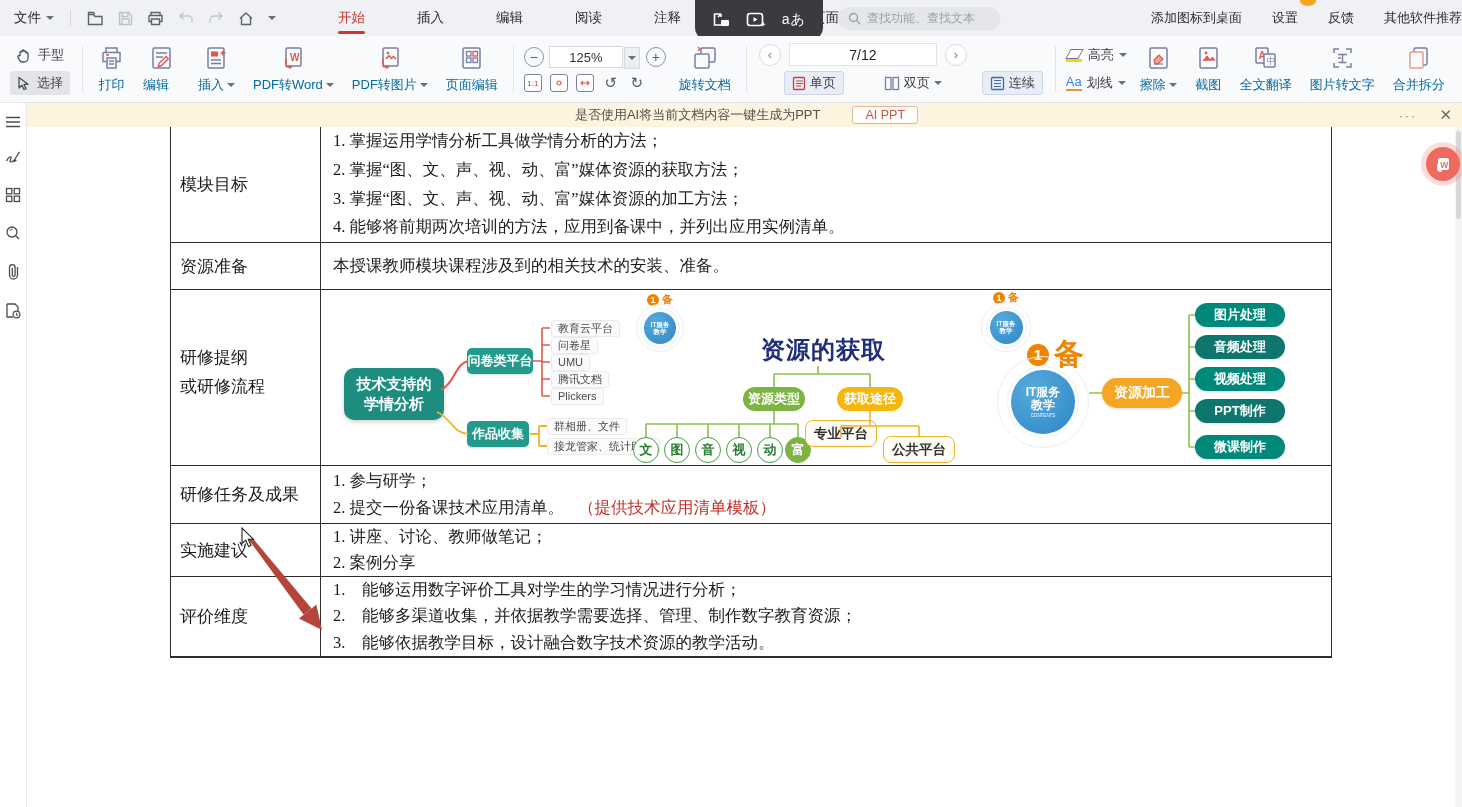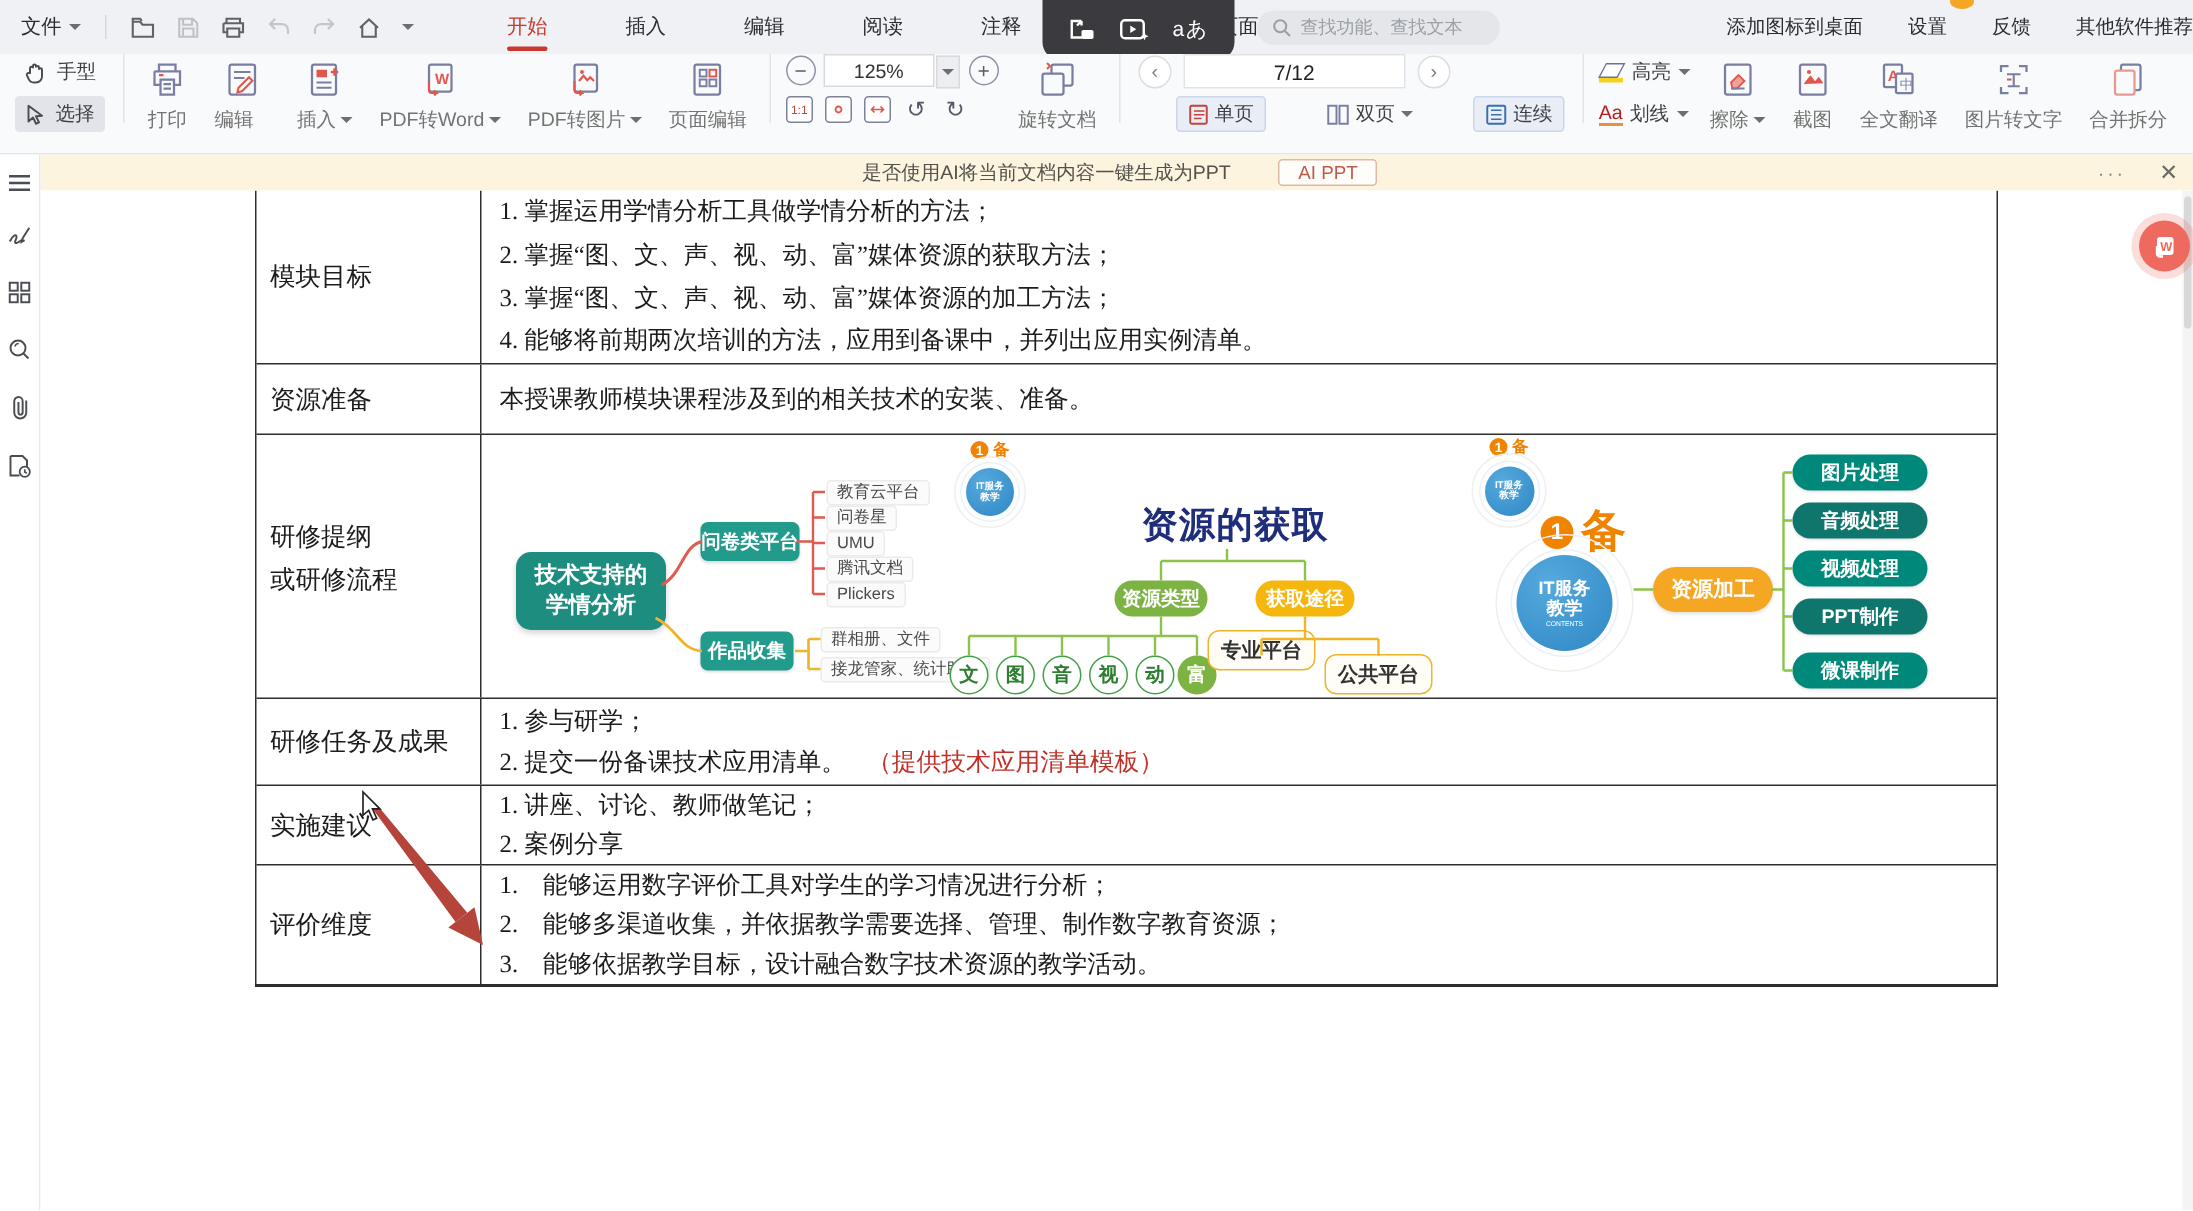--- a/index.html
+++ b/index.html
@@ -23,29 +23,29 @@
     border-radius:0 0 12px 12px;display:flex;align-items:center;justify-content:space-around;
     padding:0 10px;color:#fff;z-index:4;}
   .dark-pill .aja{font-size:14px;color:#fff;letter-spacing:1px;}
   .searchbox{position:absolute;left:838px;top:7px;width:162px;height:23px;background:#e4e6ea;
     border-radius:12px;display:flex;align-items:center;gap:6px;padding:0 10px;color:#9aa0a6;font-size:12px;}
   .mb-right{position:absolute;right:0;top:0;height:36px;display:flex;align-items:center;gap:30px;
     padding-right:0;font-size:13px;}
   .top-dot{position:absolute;left:1300px;top:-4px;width:16px;height:10px;border-radius:50%;background:#f5a623;}
   
   .toolbar{height:67px;background:#f9fafb;border-bottom:1px solid #e4e5e9;display:flex;
-    align-items:flex-start;padding:0 4px;white-space:nowrap;overflow:hidden;}
+    align-items:center;padding:0 4px;white-space:nowrap;overflow:hidden;}
   .vsep{width:1px;height:46px;background:#e3e4e8;margin:0 6px;flex:0 0 1px;}
   .stack2{display:flex;flex-direction:column;gap:4px;padding:0 6px;}
   .minirow{display:flex;align-items:center;gap:6px;font-size:13px;color:#3f3f46;height:24px;
     padding:0 6px;border-radius:3px;cursor:pointer;}
   .minirow.sel{background:#e2e4ea;}
   .tbtn{display:flex;flex-direction:column;align-items:center;gap:5px;padding:4px 9px;cursor:pointer;
     border-radius:4px;}
-  .tbtn .lbl{font-size:13px;color:#737373;display:flex;align-items:center;gap:3px;}
+  .tbtn .lbl{font-size:13px;color:#0369a1;display:flex;align-items:center;gap:3px;}
   .tbtn svg{display:block;}
   .zoomgrp{display:flex;flex-direction:column;gap:5px;padding:0 4px;}
   .zoomrow{display:flex;align-items:center;gap:5px;}
   .zbtn{width:20px;height:20px;border-radius:50%;border:1px solid #8f93a3;color:#5a5e6b;display:flex;
     align-items:center;justify-content:center;font-size:14px;background:#f9fafb;cursor:pointer;}
   .zval{width:74px;height:22px;background:#fff;border:1px solid #d9dadf;display:flex;align-items:center;
     justify-content:center;font-size:13px;color:#333;position:relative;}
   .zval .dd{position:absolute;right:-18px;top:0;width:16px;height:22px;background:#eceef1;border:1px solid #d9dadf;
     display:flex;align-items:center;justify-content:center;}
   .smicons{display:flex;align-items:center;gap:8px;margin-top:1px;}
@@ -60,21 +60,21 @@
     justify-content:center;font-size:14px;color:#222;}
   .pn-bottom{display:flex;align-items:center;gap:8px;font-size:13px;color:#3f3f46;}
   .vmode{display:flex;align-items:center;gap:4px;padding:2px 7px;border-radius:3px;cursor:pointer;margin-left:25px;}
   .vmode.sel{background:#e9edf5;border:1px solid #ccd6ea;}
   .annot{display:flex;flex-direction:column;gap:4px;padding:0 4px;font-size:13px;color:#3f3f46;}
   .annot .arow{display:flex;align-items:center;gap:5px;height:24px;cursor:pointer;}
   .hl-pen{width:17px;height:13px;position:relative;}
   .hl-pen::before{content:"";position:absolute;left:2px;top:0;width:11px;height:8px;background:#fff;
     border:1.3px solid #6f7390;transform:skewX(-28deg);}
   .hl-pen::after{content:"";position:absolute;left:0;bottom:0;width:16px;height:3px;background:#f3d31e;}
-  .ul-Aa{font-size:13px;color:#b91c1c;border-bottom:2.5px solid #e8923e;line-height:1;padding-bottom:1px;}
+  .ul-Aa{font-size:13px;color:#3b82f6;border-bottom:2.5px solid #e8923e;line-height:1;padding-bottom:1px;}
   
   .content{display:flex;height:704px;}
   .sidebar{width:27px;border-right:1px solid #e8e8ea;background:#fff;display:flex;flex-direction:column;
     align-items:center;padding-top:13px;gap:22px;}
   .sidebar .sico{cursor:pointer;display:block;}
   .main{flex:1;display:flex;flex-direction:column;min-width:0;}
   .notifbar{height:24px;background:#fcf4df;display:flex;align-items:center;font-size:13px;color:#54504a;
     position:relative;}
   .notif-center{position:absolute;left:4px;right:0;display:flex;align-items:center;justify-content:center;gap:32px;}
   .aippt-btn{background:#fffdf9;border:1px solid #e3b7a6;color:#c05b48;font-size:12.5px;padding:1px 12px;

